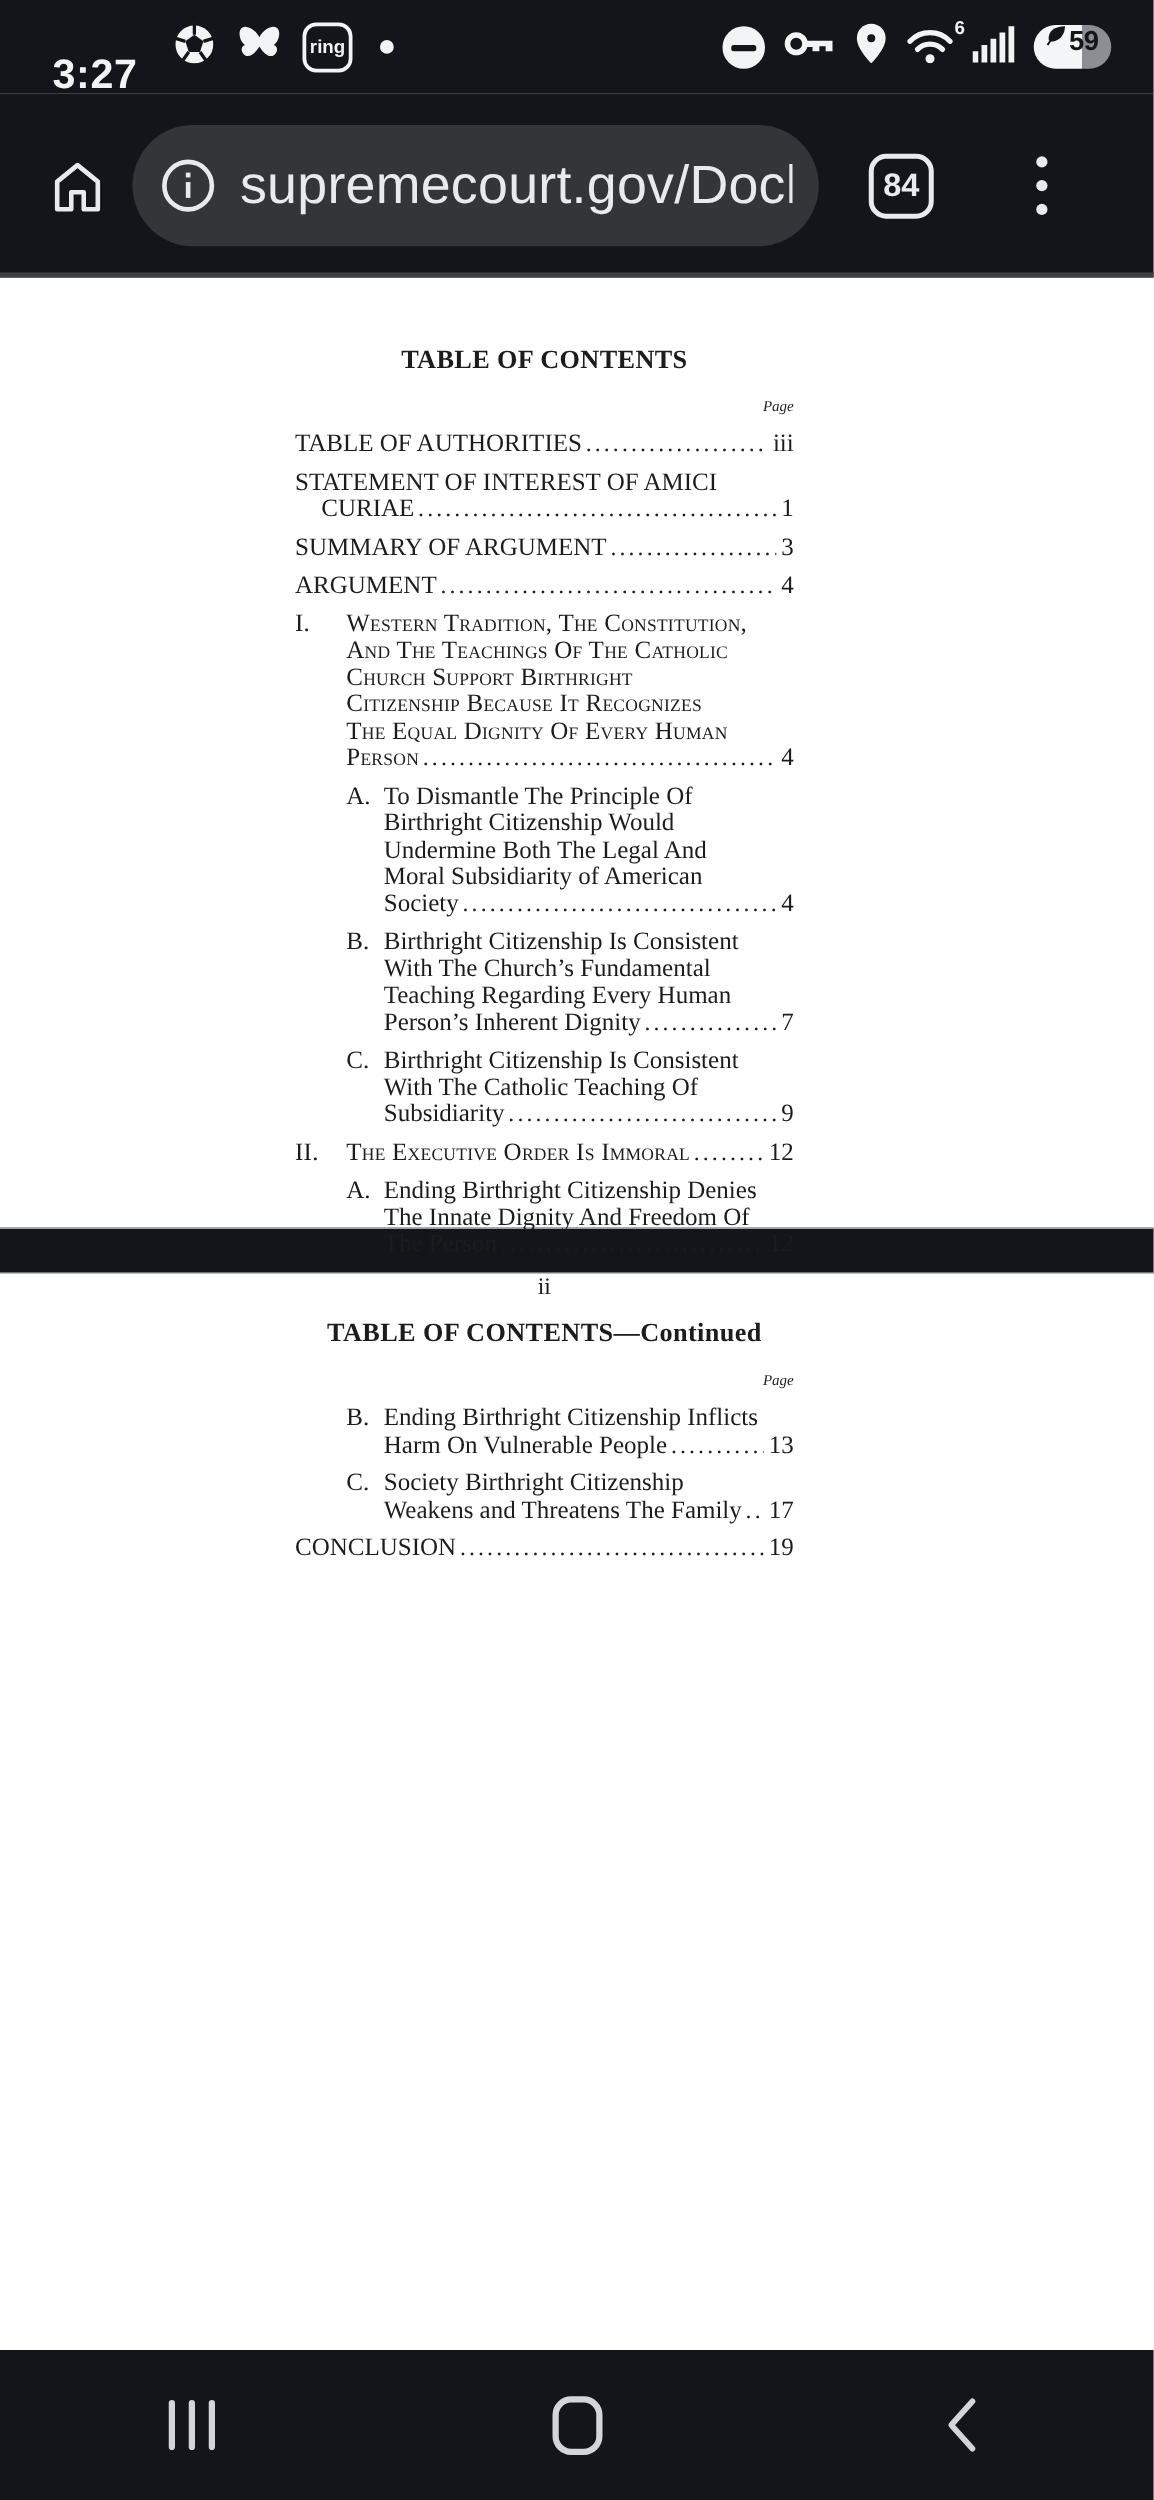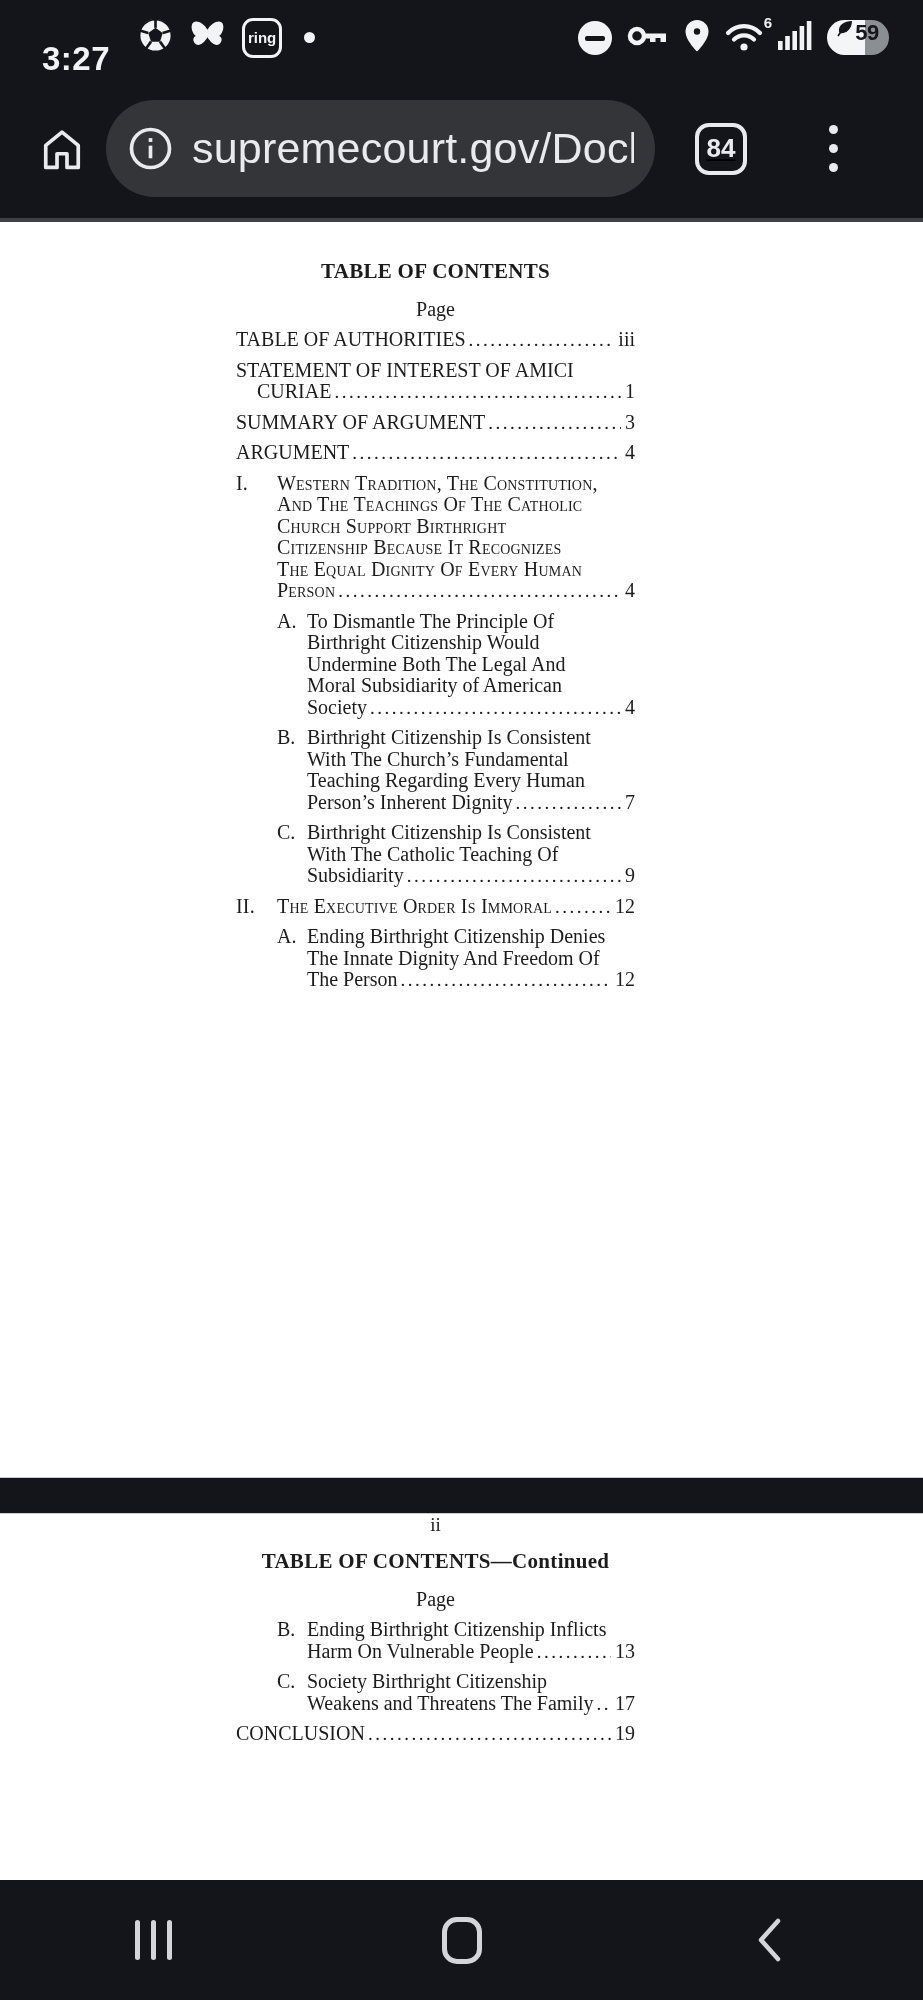--- a/index.html
+++ b/index.html
@@ -41,33 +41,33 @@
   .url-pill {
     margin-left:16px; width:549px; height:97px; border-radius:50px; background:#343539;
     display:flex; align-items:center; padding-left:20px; overflow:hidden;
   }
   .url-text {
     margin-left:17px; color:#e8eaed; font-size:43px; font-weight:400; letter-spacing:0.2px;
     white-space:nowrap; width:442px; overflow:hidden;
   }
   .tab-btn {
     margin-left:40px; width:52px; height:52px; border:4px solid #e8eaed; border-radius:14px;
-    display:flex; align-items:center; justify-content:center;text-decoration:underline;
+    display:flex; align-items:center; justify-content:center;
   }
   .tab-count { color:#e8eaed; font-size:26px; font-weight:700; }
   .menu-btn { margin-left:72px; display:flex; flex-direction:column; gap:10px; padding:10px; }
   .menu-btn i { width:9px; height:9px; border-radius:50%; background:#e8eaed; }
   
   .doc { font-family:"Liberation Serif", serif; color:#1c1c1c; }
   .pdf-page { background:#fff; padding-left:236px; padding-right:288px; }
-  .page-1 { height:1255px; padding-top:36px; }
+  .page-1 { height:760px; padding-top:52px; }
   .page-2 { height:599px; }
   .page-sep { height:37px; background:#14151a; border-top:1px solid #caccd0; border-bottom:1px solid #caccd0; }
   .toc-title { text-align:center; font-size:21px; font-weight:700; letter-spacing:0.3px; line-height:26px; margin-bottom:14px; }
-  .page-label { text-align:center; font-size:20px; line-height:23px; margin-bottom:8px; }
+  .page-label { text-align:right; font-size:12px; line-height:23px; margin-bottom:8px;font-style:italic; }
   .folio { text-align:center; font-size:19px; line-height:22px; margin-bottom:12px; }
   .entry { position:relative; margin-bottom:9px; font-size:20px; line-height:21.5px; }
   .line { display:flex; align-items:baseline; }
   .l0 .line.cont { padding-left:21px;align-items:center; }
   .l1 .line { padding-left:41px; }
   .l2 .line { padding-left:71px; }
   .marker { position:absolute; left:0; top:0; }
   .l2 .marker { left:41px; }
   .text { white-space:nowrap; }
   .sc .text, .sc .marker { font-variant:small-caps; letter-spacing:0.2px; }

